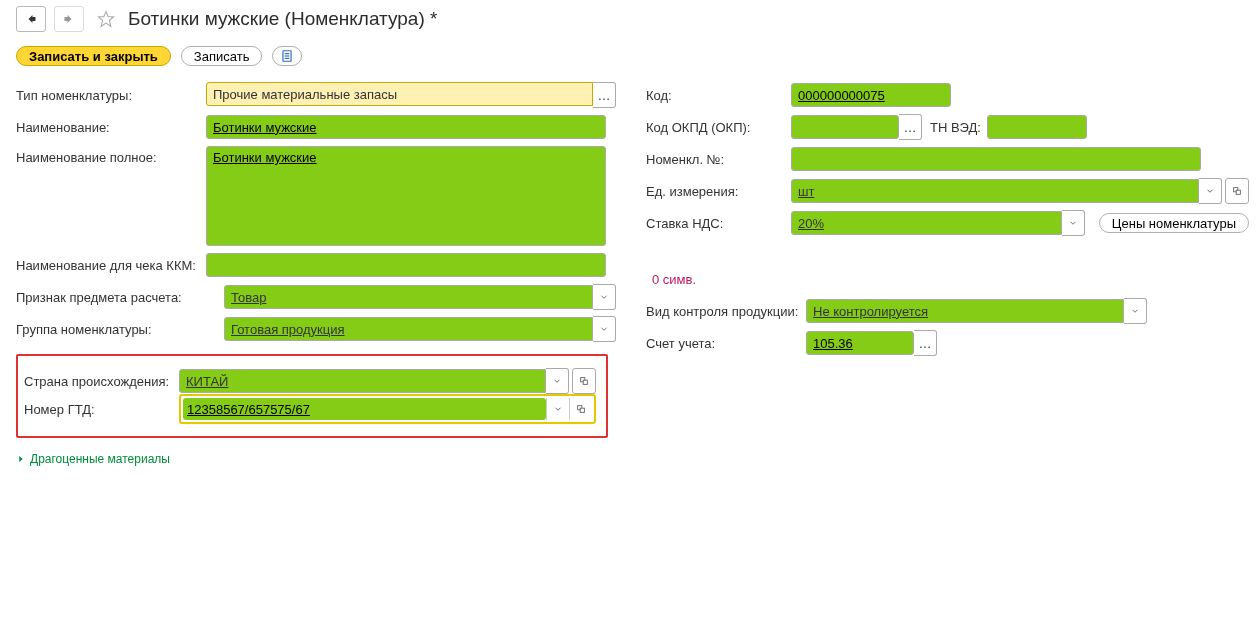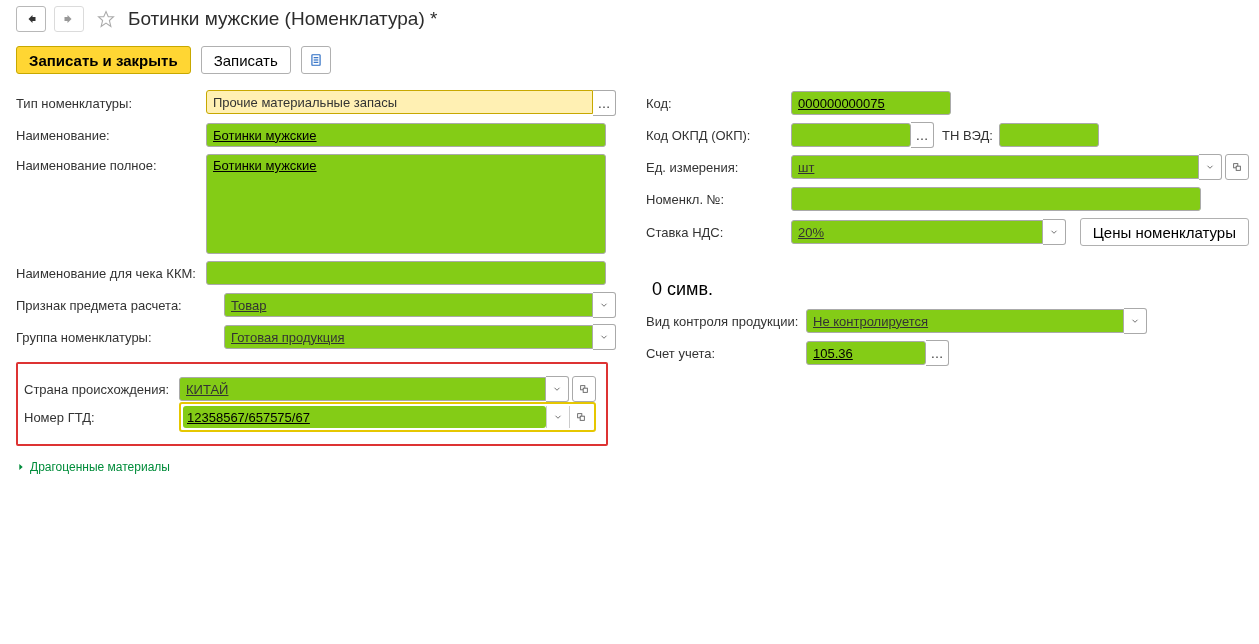--- a/index.html
+++ b/index.html
@@ -50,27 +50,27 @@
   }
 
   
   .toolbar {
     display: flex;
     align-items: center;
     gap: 10px;
     margin-bottom: 16px;
   }
   .btn {
-    height: 28px;
+    height: 20px;
     padding: 0 12px;
     border: 1px solid #b0b0b0;
-    border-radius: 3px;
+    border-radius: 11px;
     background: #fff;
     cursor: pointer;
-    font-size: 15px;
+    font-size: 13px;
     display:flex;
     align-items:center;
   }
   .btn-primary {
     background: #ffd633;
     border: 1px solid #c7a800;
     font-weight: 700;
     color:#000;
   }
   .btn-icon {
@@ -147,21 +147,21 @@
     border: 1px solid #c7a800;
     flex:1;
     height:24px;
     border-radius: 3px 0 0 3px;
     display:flex;
     align-items:center;
     padding:0 6px;
     box-sizing:border-box;
   }
 
-  .char-count { color:#000000; font-size:18px; margin-left:6px;}
+  .char-count { color:#be185d; font-size:13px; margin-left:6px;}
 
   
   .hl-region {
     border: 2px solid #d33;
     border-radius: 2px;
     padding: 12px 10px 12px 6px;
     margin-top: 6px;
     width: 572px;
   }
   .hl-row { display:flex; align-items:center; margin-bottom:0;}
@@ -183,21 +183,21 @@
     color: #008c3a;
     font-size: 12px;
     display:flex;
     align-items:center;
     cursor:pointer;
     gap:4px;
   }
   .section-link svg { width:10px; height:10px; fill:#008c3a;}
   .w-400 { width:400px; box-sizing:border-box;}
   .w-160 { width:160px; }
-  .w-112 { width:120px; }
+  .w-112 { width:108px; }
   .w-100 { width:100px; }
 
 </style>
 </head>
 <body>
 
 <div class="page">
 
   <div class="hdr">
     <div class="nav-btn">
@@ -338,41 +338,41 @@
         <div class="label-r">Код ОКПД (ОКП):</div>
         <input type="text" class="w-112 attached-right" value="" style="">
         <div class="mini-btn attached-left">
             <span>…</span>
           </div>
         <div style="margin-left:8px;">ТН ВЭД:</div>
         <input type="text" class="w-100" style="margin-left: 6px;" value="">
       </div>
 
       <div class="row">
+        <div class="label-r">Номенкл. №:</div>
+        <input type="text" style="flex: 1 1 0%; max-width: 410px;" value="">
+      </div>
+
+      <div class="row">
         <div class="label-r">Ед. измерения:</div>
         <div class="select-box attached-right w-112">шт</div>
         <div class="mini-btn attached-left">
           <svg viewBox="0 0 24 24">
               <path d="M6 9l6 6 6-6" fill="none" stroke="#555" stroke-width="2"></path>
             </svg>
         </div>
         <div class="mini-btn">
           <svg viewBox="0 0 24 24">
               <rect x="4" y="4" width="10" height="10" fill="none" stroke="#555" stroke-width="2"></rect>
               <rect x="10" y="10" width="10" height="10" fill="#fff" stroke="#555" stroke-width="2"></rect>
             </svg>
         </div>
       </div>
 
       <div class="row">
-        <div class="label-r">Номенкл. №:</div>
-        <input type="text" style="flex: 1 1 0%; max-width: 410px;" value="">
-      </div>
-
-      <div class="row">
         <div class="label-r">Ставка НДС:</div>
         <div class="select-box attached-right w-112">20%</div>
         <div class="mini-btn attached-left">
           <svg viewBox="0 0 24 24">
               <path d="M6 9l6 6 6-6" fill="none" stroke="#555" stroke-width="2"></path>
             </svg>
         </div>
         <button class="btn" style="margin-left:14px;">Цены номенклатуры</button>
       </div>
 

